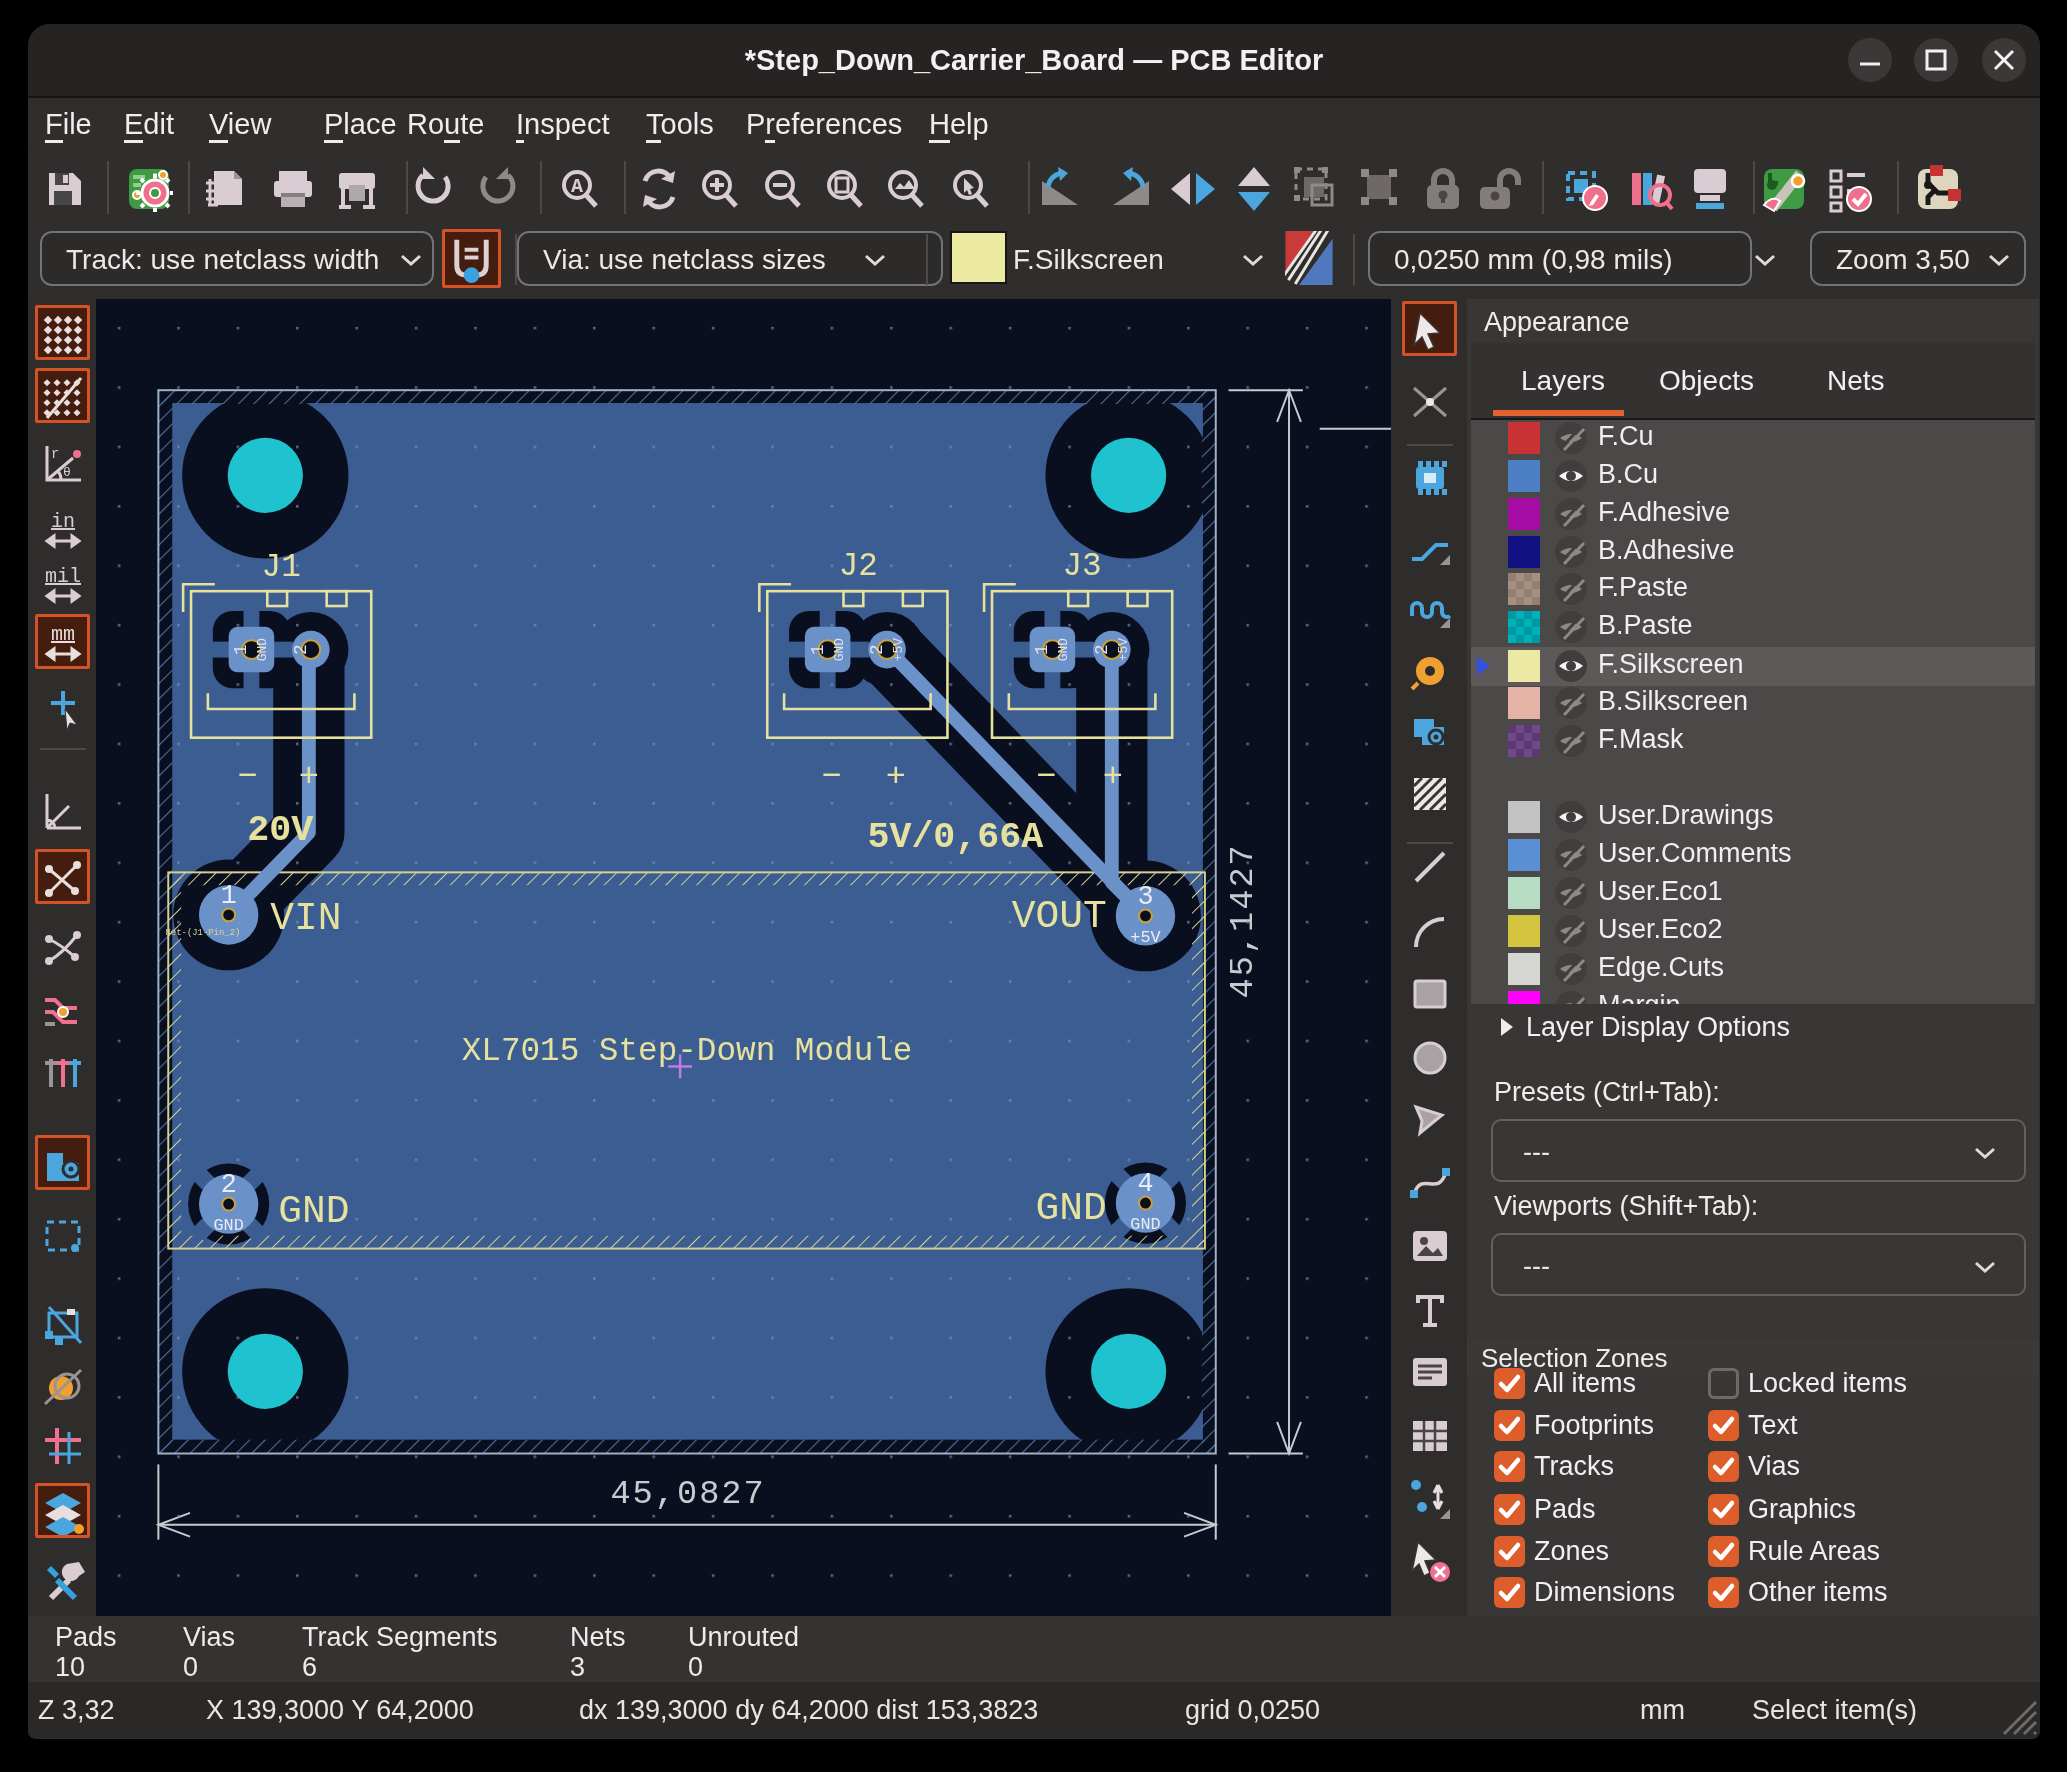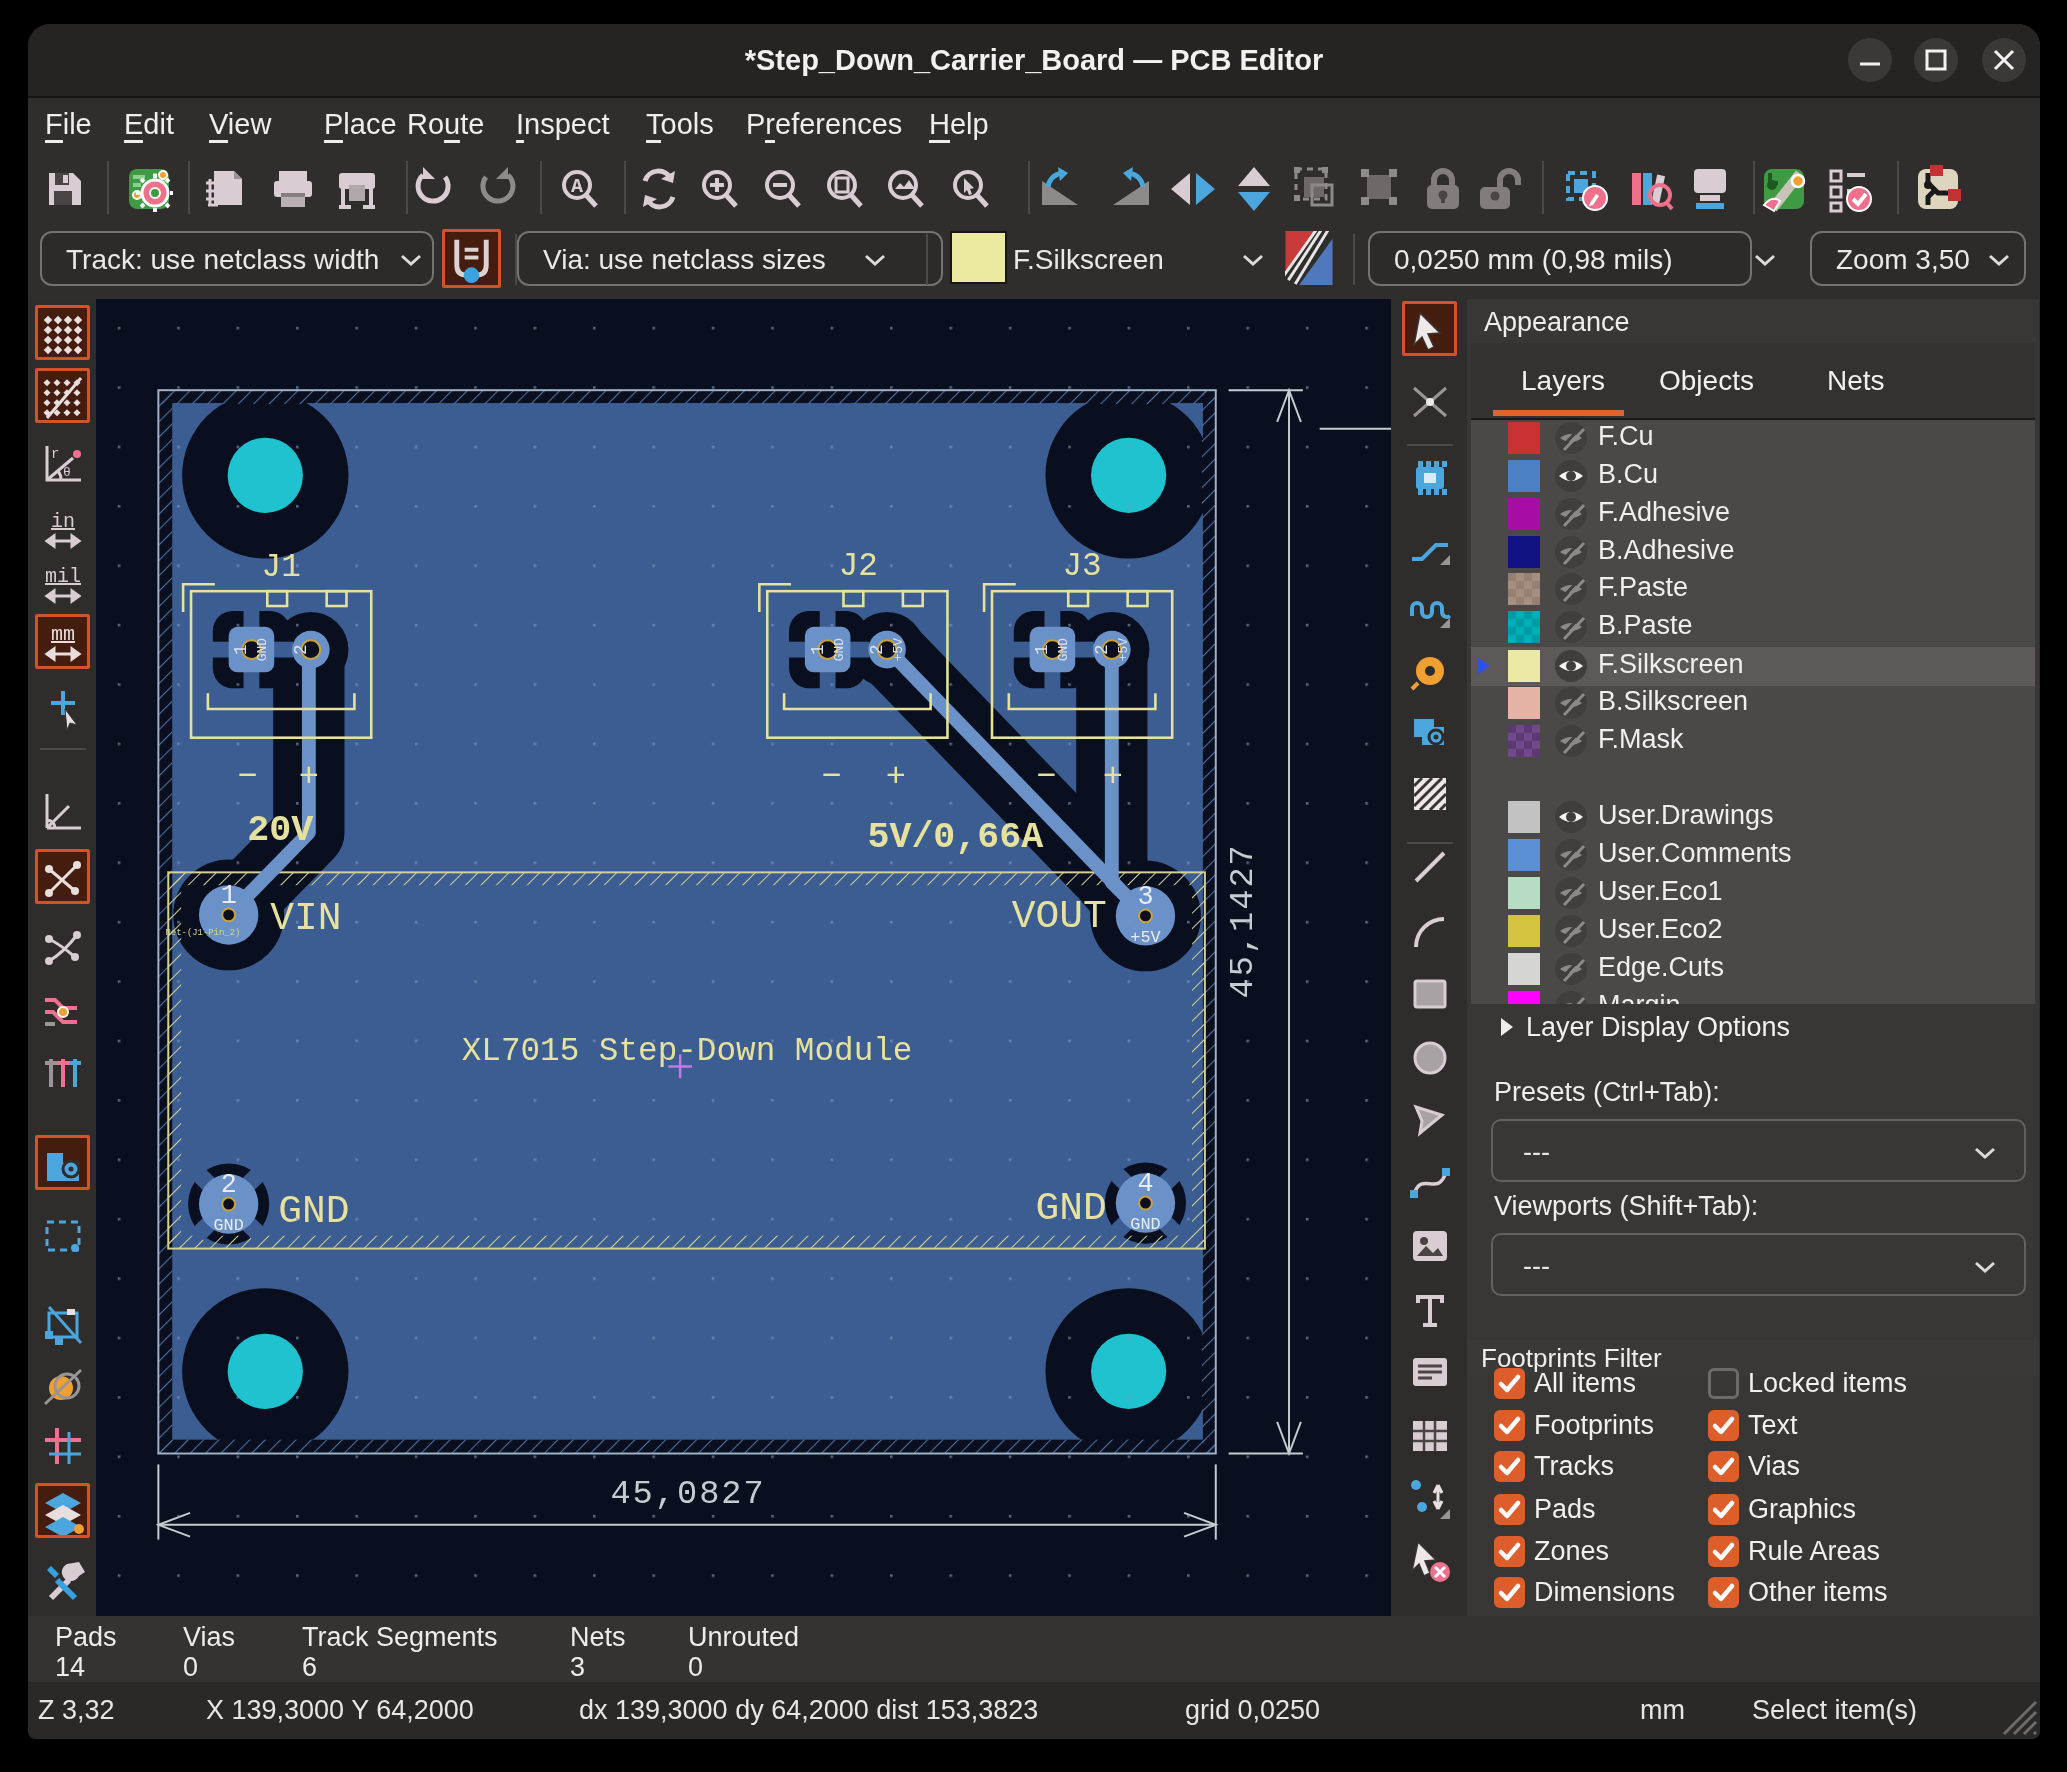--- a/index.html
+++ b/index.html
@@ -894,21 +894,21 @@
         </svg>
     </div>
     <div class="plabel" style="top:892px;">Viewports (Shift+Tab):</div>
     <div class="pcombo" style="top:934px;">
       <div style="position:absolute; left:30px; top:16px;">---</div>
       <svg class="chev" style="left:481px; top:26px;" viewBox="0 0 22 12">
           <path d="M2 2 L11 10 L20 2" stroke="#dedada" stroke-width="3" fill="none"></path>
         </svg>
     </div>
     <div id="selfilter">
-        <span style="position:absolute; left:14px; top:3px;">Footprints Filter</span>
+        <span style="position:absolute; left:14px; top:3px;">Selection Zones</span>
       </div>
     <div class="cb" style="left:27px; top:1069px;"><svg width="31" height="31" viewBox="0 0 31 31">
           <path d="M7 16 L13 22 L24 9" stroke="#fff" stroke-width="4.5" fill="none" stroke-linecap="round" stroke-linejoin="round"></path>
         </svg></div>
     <div class="cblbl" style="left:67px; top:1069px;">All items</div>
     <div class="cb un" style="left:241px; top:1069px;"></div>
     <div class="cblbl" style="left:281px; top:1069px;">Locked items</div>
     <div class="cb" style="left:27px; top:1111px;"><svg width="31" height="31" viewBox="0 0 31 31">
           <path d="M7 16 L13 22 L24 9" stroke="#fff" stroke-width="4.5" fill="none" stroke-linecap="round" stroke-linejoin="round"></path>
         </svg></div>
@@ -945,21 +945,21 @@
           <path d="M7 16 L13 22 L24 9" stroke="#fff" stroke-width="4.5" fill="none" stroke-linecap="round" stroke-linejoin="round"></path>
         </svg></div>
     <div class="cblbl" style="left:67px; top:1278px;">Dimensions</div>
     <div class="cb" style="left:241px; top:1278px;"><svg width="31" height="31" viewBox="0 0 31 31">
           <path d="M7 16 L13 22 L24 9" stroke="#fff" stroke-width="4.5" fill="none" stroke-linecap="round" stroke-linejoin="round"></path>
         </svg></div>
     <div class="cblbl" style="left:281px; top:1278px;">Other items</div>
   </div>
   <div id="statusA">
     <div class="sa-l" style="left:27px;">Pads</div>
-      <div class="sa-v" style="left:27px;">14</div>
+      <div class="sa-v" style="left:27px;">10</div>
     <div class="sa-l" style="left:155px;">Vias</div>
       <div class="sa-v" style="left:155px;">0</div>
     <div class="sa-l" style="left:274px;">Track Segments</div>
       <div class="sa-v" style="left:274px;">6</div>
     <div class="sa-l" style="left:542px;">Nets</div>
       <div class="sa-v" style="left:542px;">3</div>
     <div class="sa-l" style="left:660px;">Unrouted</div>
       <div class="sa-v" style="left:660px;">0</div>
   </div>
   <div id="statusB">

